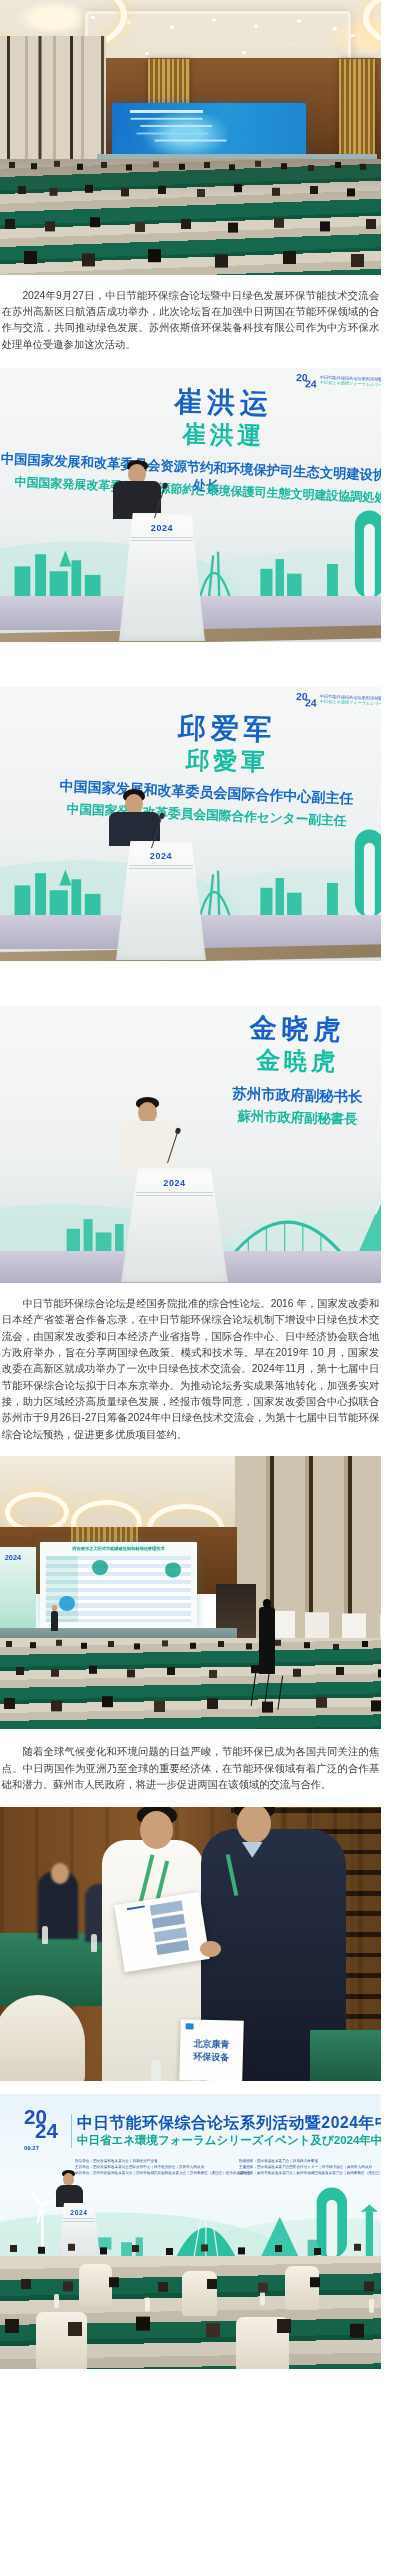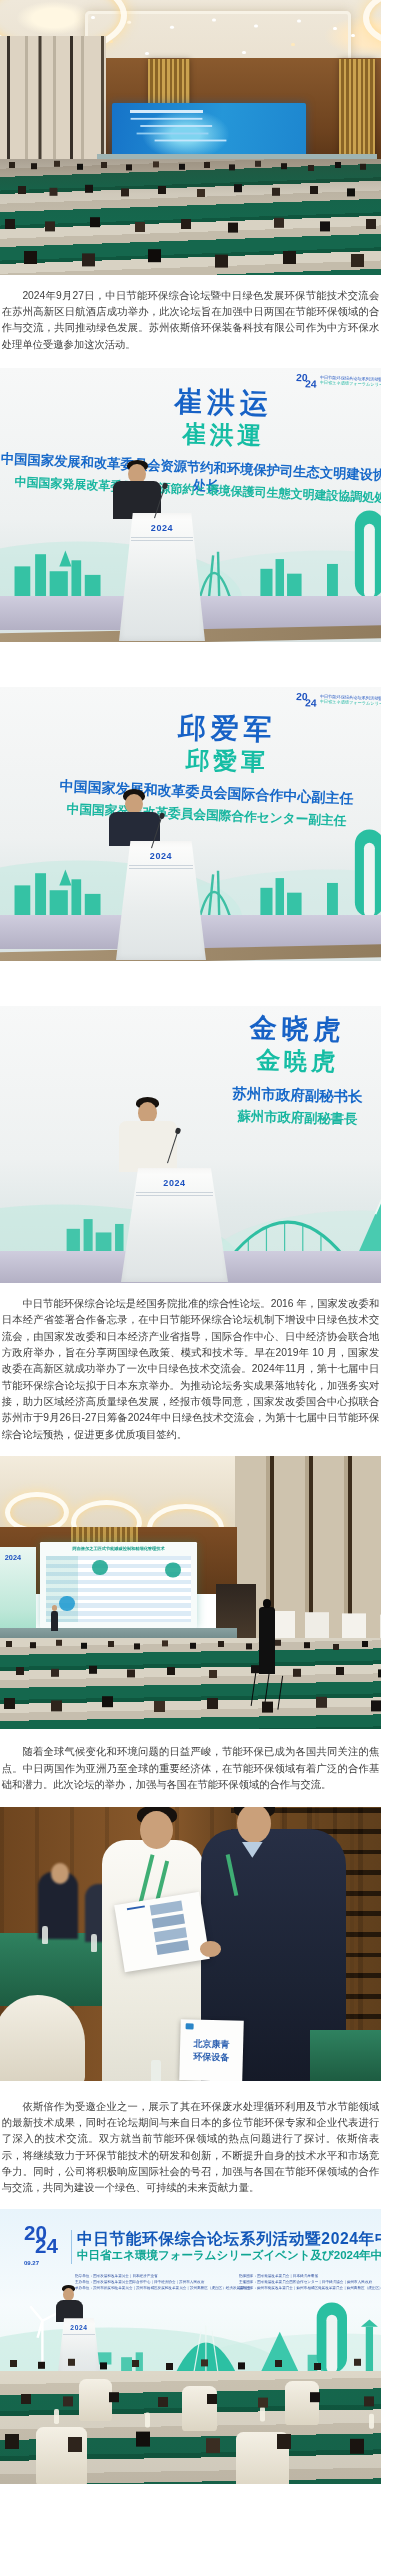--- a/index.html
+++ b/index.html
@@ -413,21 +413,21 @@
     <div class="abs stage"></div>
     <div class="abs spk"></div>
     <div class="abs boards"></div>
     <div class="abs aud"></div>
     <div class="abs cam"></div>
     <div class="abs hr1 heads"></div>
     <div class="abs hr2 heads"></div>
     <div class="abs hr3 heads"></div>
   </figure>
 
-  <p class="para mt26">随着全球气候变化和环境问题的日益严峻，节能环保已成为各国共同关注的焦点。中日两国作为亚洲乃至全球的重要经济体，在节能环保领域有着广泛的合作基础和潜力。此次论坛的举办，加强与各国在节能环保领域的合作与交流。</p>
+  <p class="para mt26">随着全球气候变化和环境问题的日益严峻，节能环保已成为各国共同关注的焦点。中日两国作为亚洲乃至全球的重要经济体，在节能环保领域有着广泛的合作基础和潜力。蘇州市人民政府，将进一步促进两国在该领域的交流与合作。</p>
 
   <figure class="f6 mt23">
     <div class="abs bg"></div>
     <div class="abs lattice"></div>
     <div class="abs table-l"></div>
     <div class="abs bgman" style="left:38px;top:65px;width:40px;height:67px;border-radius:14.5px 14.5px 0 0;background:#1d2230;"></div>
     <div class="abs bgman" style="left:51px;top:56px;width:18px;height:20.6px;border-radius:50%;background:#c49a72;"></div>
     <div class="abs bgman" style="left:85px;top:77px;width:34px;height:58px;border-radius:13.3px 13.3px 0 0;background:#2a3040;"></div>
     <div class="abs bottle" style="left:42px;top:119px;"></div>
     <div class="abs bottle" style="left:91px;top:127px;"></div>
@@ -448,21 +448,20 @@
       </div>
     <div class="abs hand"></div>
     <div class="abs table-r"></div>
     <div class="abs bottle" style="left:151px;top:253px;width:9.7px;height:28px;"></div>
     <div class="abs sign">
       <span class="logo"></span>
       <span class="t"><span>北京康青</span><br><span>环保设备</span></span>
     </div>
   </figure>
 
-  <p class="para mt29">依斯倍作为受邀企业之一，展示了其在环保废水处理循环利用及节水节能领域的最新技术成果，同时在论坛期间与来自日本的多位节能环保专家和企业代表进行了深入的技术交流。双方就当前节能环保领域的热点问题进行了探讨。依斯倍表示，将继续致力于环保节能技术的研发和创新，不断提升自身的技术水平和市场竞争力。同时，公司将积极响应国际社会的号召，加强与各国在节能环保领域的合作与交流，共同为建设一个绿色、可持续的未来贡献力量。</p>
 
   <figure class="f7 mt21">
     <div class="abs sky-bg"></div>
     <div class="abs blogo"><span>20</span><i>24</i></div>
     <div class="bdate">09.27</div>
     <div class="abs vline"></div>
     <div class="btitle-cn">中日节能环保综合论坛系列活动暨2024年中日绿色技术交流会</div>
     <div class="btitle-jp">中日省エネ環境フォーラムシリーズイベント及び2024年中日グリーン技術交流会</div>
     <div class="orgs orgs-l">
       <div>指导单位：国家发展和改革委员会｜日本经济产业省</div>

